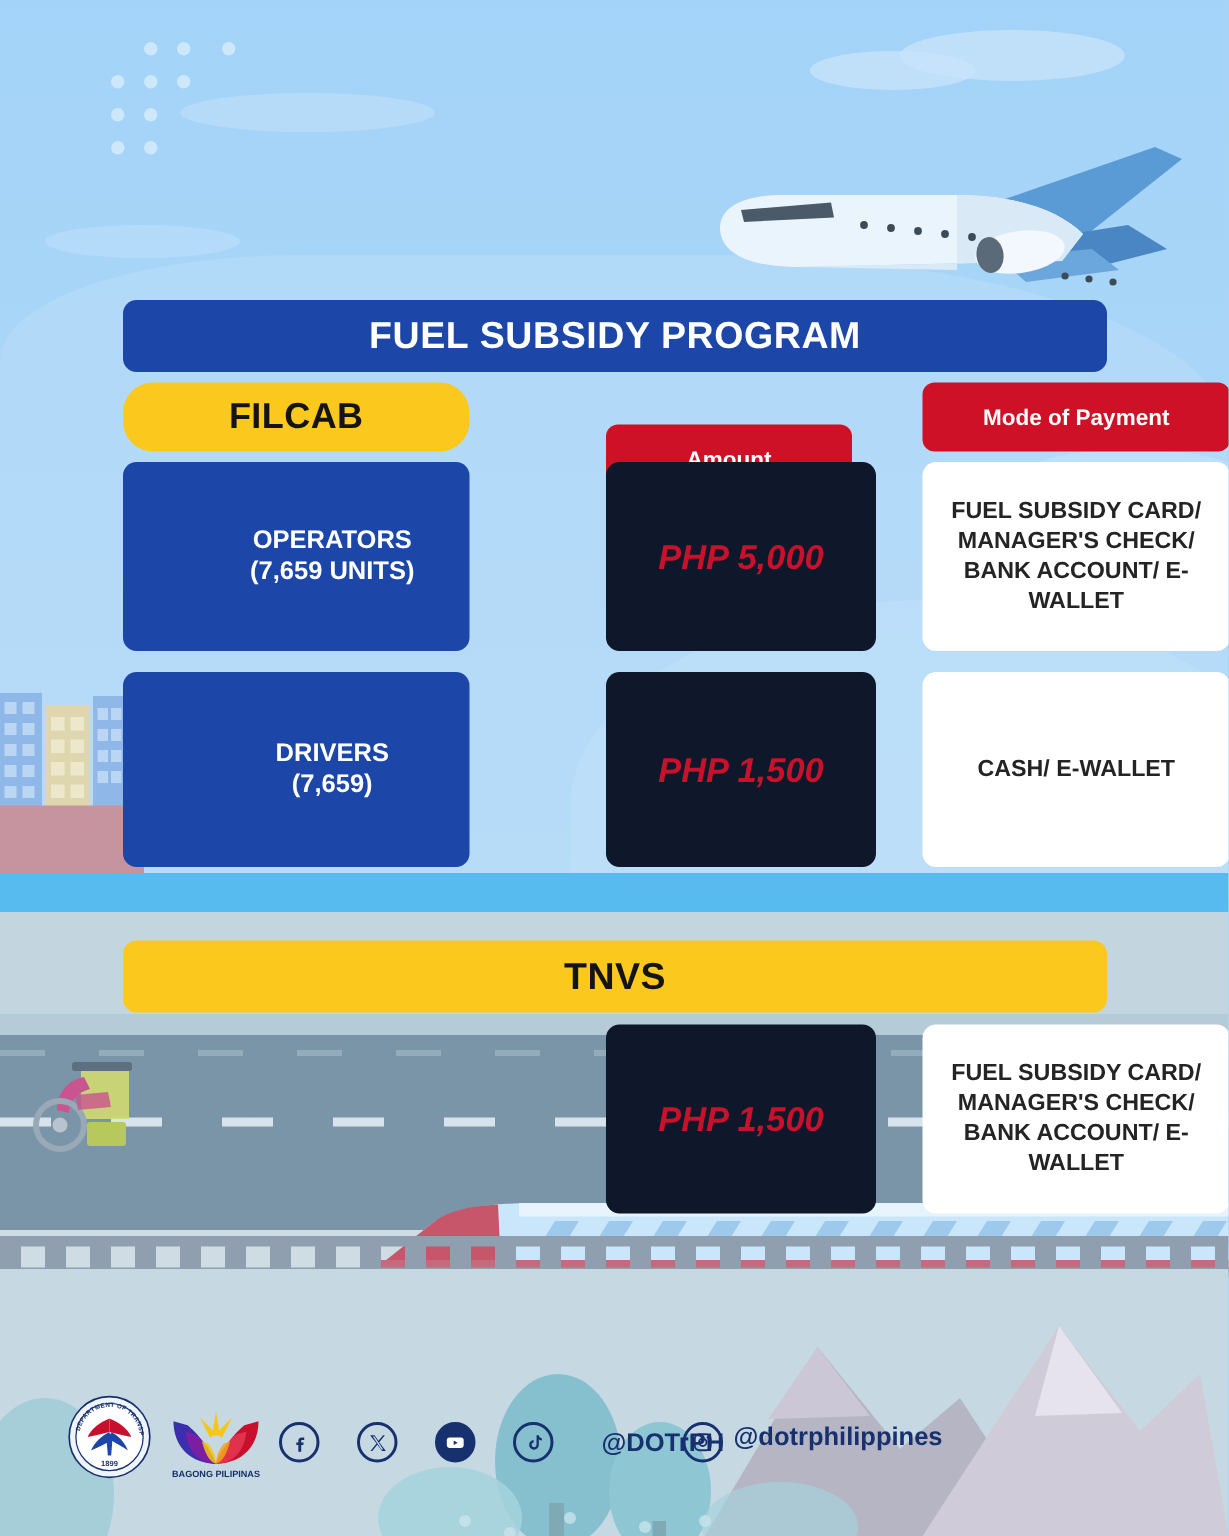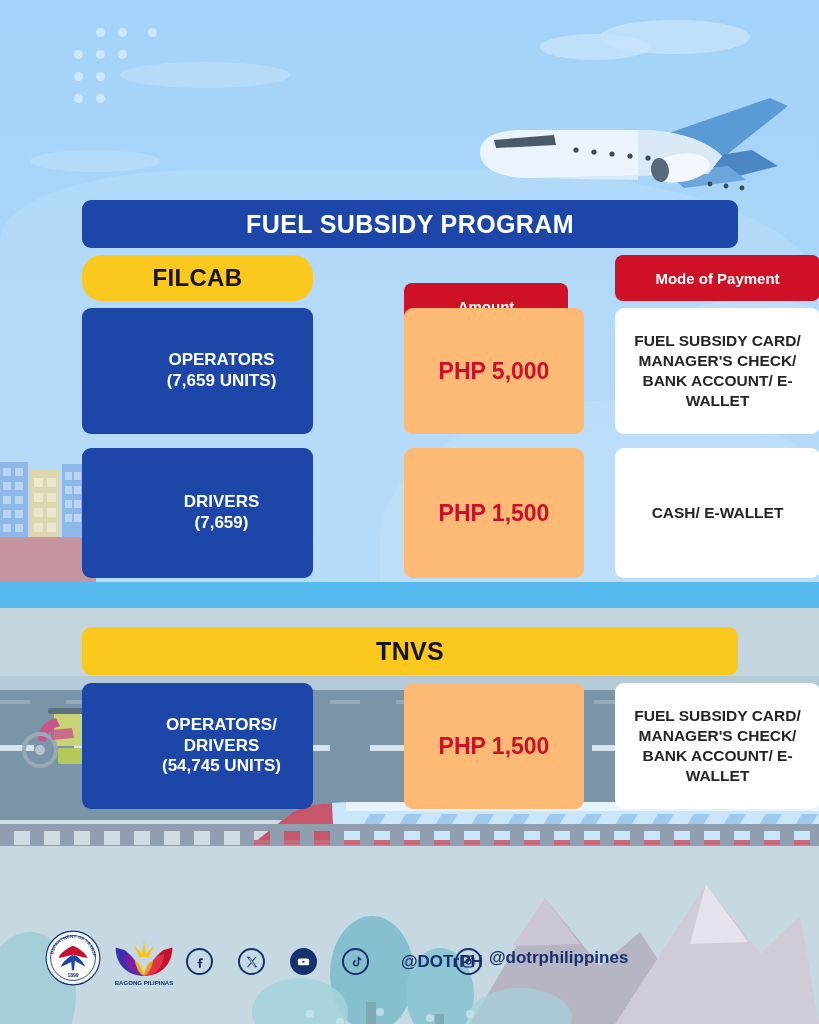--- a/index.html
+++ b/index.html
@@ -86,22 +86,22 @@
 
   .row { position:absolute; left:82px; width:656px; }
   .cell-cat {
     position:absolute; left:0; top:0; width:231px;
     background:#1c47a8; border-radius:9px;
     display:flex; align-items:center; justify-content:center; text-align:center;padding-left:48px;
   }
   .cell-cat span { color:#fff; font-size:17px; font-weight:bold; line-height:1.22; padding:0 6px; }
   .cell-amt {
     position:absolute; left:322px; top:0; width:180px;
-    background:#fdba74; border-radius:9px;
-    display:flex; align-items:center; justify-content:center;
+    background:#0f172a; border-radius:9px;
+    display:flex; align-items:center; justify-content:center;font-style:italic;
   }
   .cell-amt span { color:#c8112a; font-size:23px; font-weight:bold; }
   .cell-mode {
     position:absolute; left:533px; top:0; width:205px;
     background:#fff; border-radius:9px;
     display:flex; align-items:center; justify-content:center; text-align:center;
   }
   .cell-mode span { color:#242424; font-size:15.5px; font-weight:bold; line-height:1.28; padding:0 8px; }
 
   .tnvs-bar {
@@ -334,23 +334,20 @@
       <div class="cell-mode" style="height:130px;">
         <span>CASH/ E-WALLET</span>
       </div>
     </div>
 
     <div class="tnvs-bar">
       <span>TNVS</span>
     </div>
 
     <div class="row" style="top:683px;height:126px;">
-      <div class="cell-cat" style="height:126px;">
-        <span>OPERATORS/ DRIVERS<br>(54,745 UNITS)</span>
-      </div>
       <div class="cell-amt" style="height:126px;">
         <span>PHP 1,500</span>
       </div>
       <div class="cell-mode" style="height:126px;">
         <span>FUEL SUBSIDY CARD/ MANAGER'S CHECK/ BANK ACCOUNT/ E-WALLET</span>
       </div>
     </div>
 
     <svg class="logo-seal" viewBox="0 0 100 100">
       <circle cx="50" cy="50" r="48" fill="#eef4fa" stroke="#17306e" stroke-width="2"></circle>

